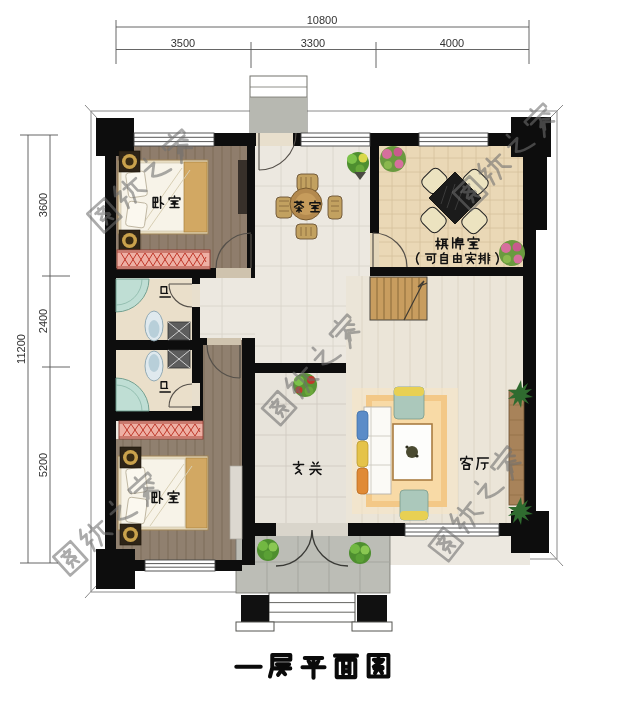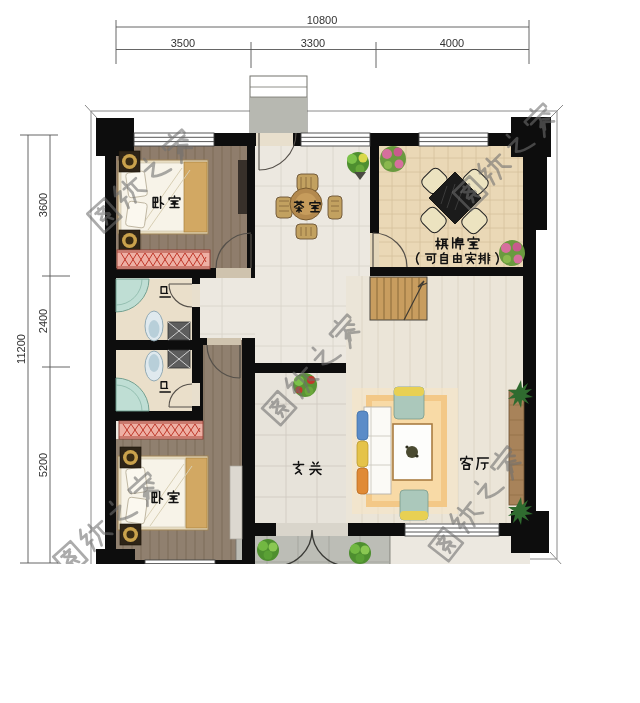--- a/index.html
+++ b/index.html
@@ -1,16 +1,16 @@
 <!DOCTYPE html>
 <html><head>
 <meta charset="utf-8">
 <style>
 html,body{margin:0;padding:0;background:#fff;}
-#wrap{width:640px;height:564px;position:relative;background:#fff;}
+#wrap{width:640px;height:703px;position:relative;background:#fff;}
 svg{display:block;}
 </style>
 </head>
 <body>
 <div id="wrap">
 <svg width="640" height="703" viewBox="0 0 640 703" xmlns="http://www.w3.org/2000/svg" font-family="Liberation Sans, sans-serif">
 <defs>
 <g id="z1" stroke="currentColor" fill="none" stroke-linecap="round" stroke-linejoin="round">
           <path d="M8,54H92"></path>
         </g>

